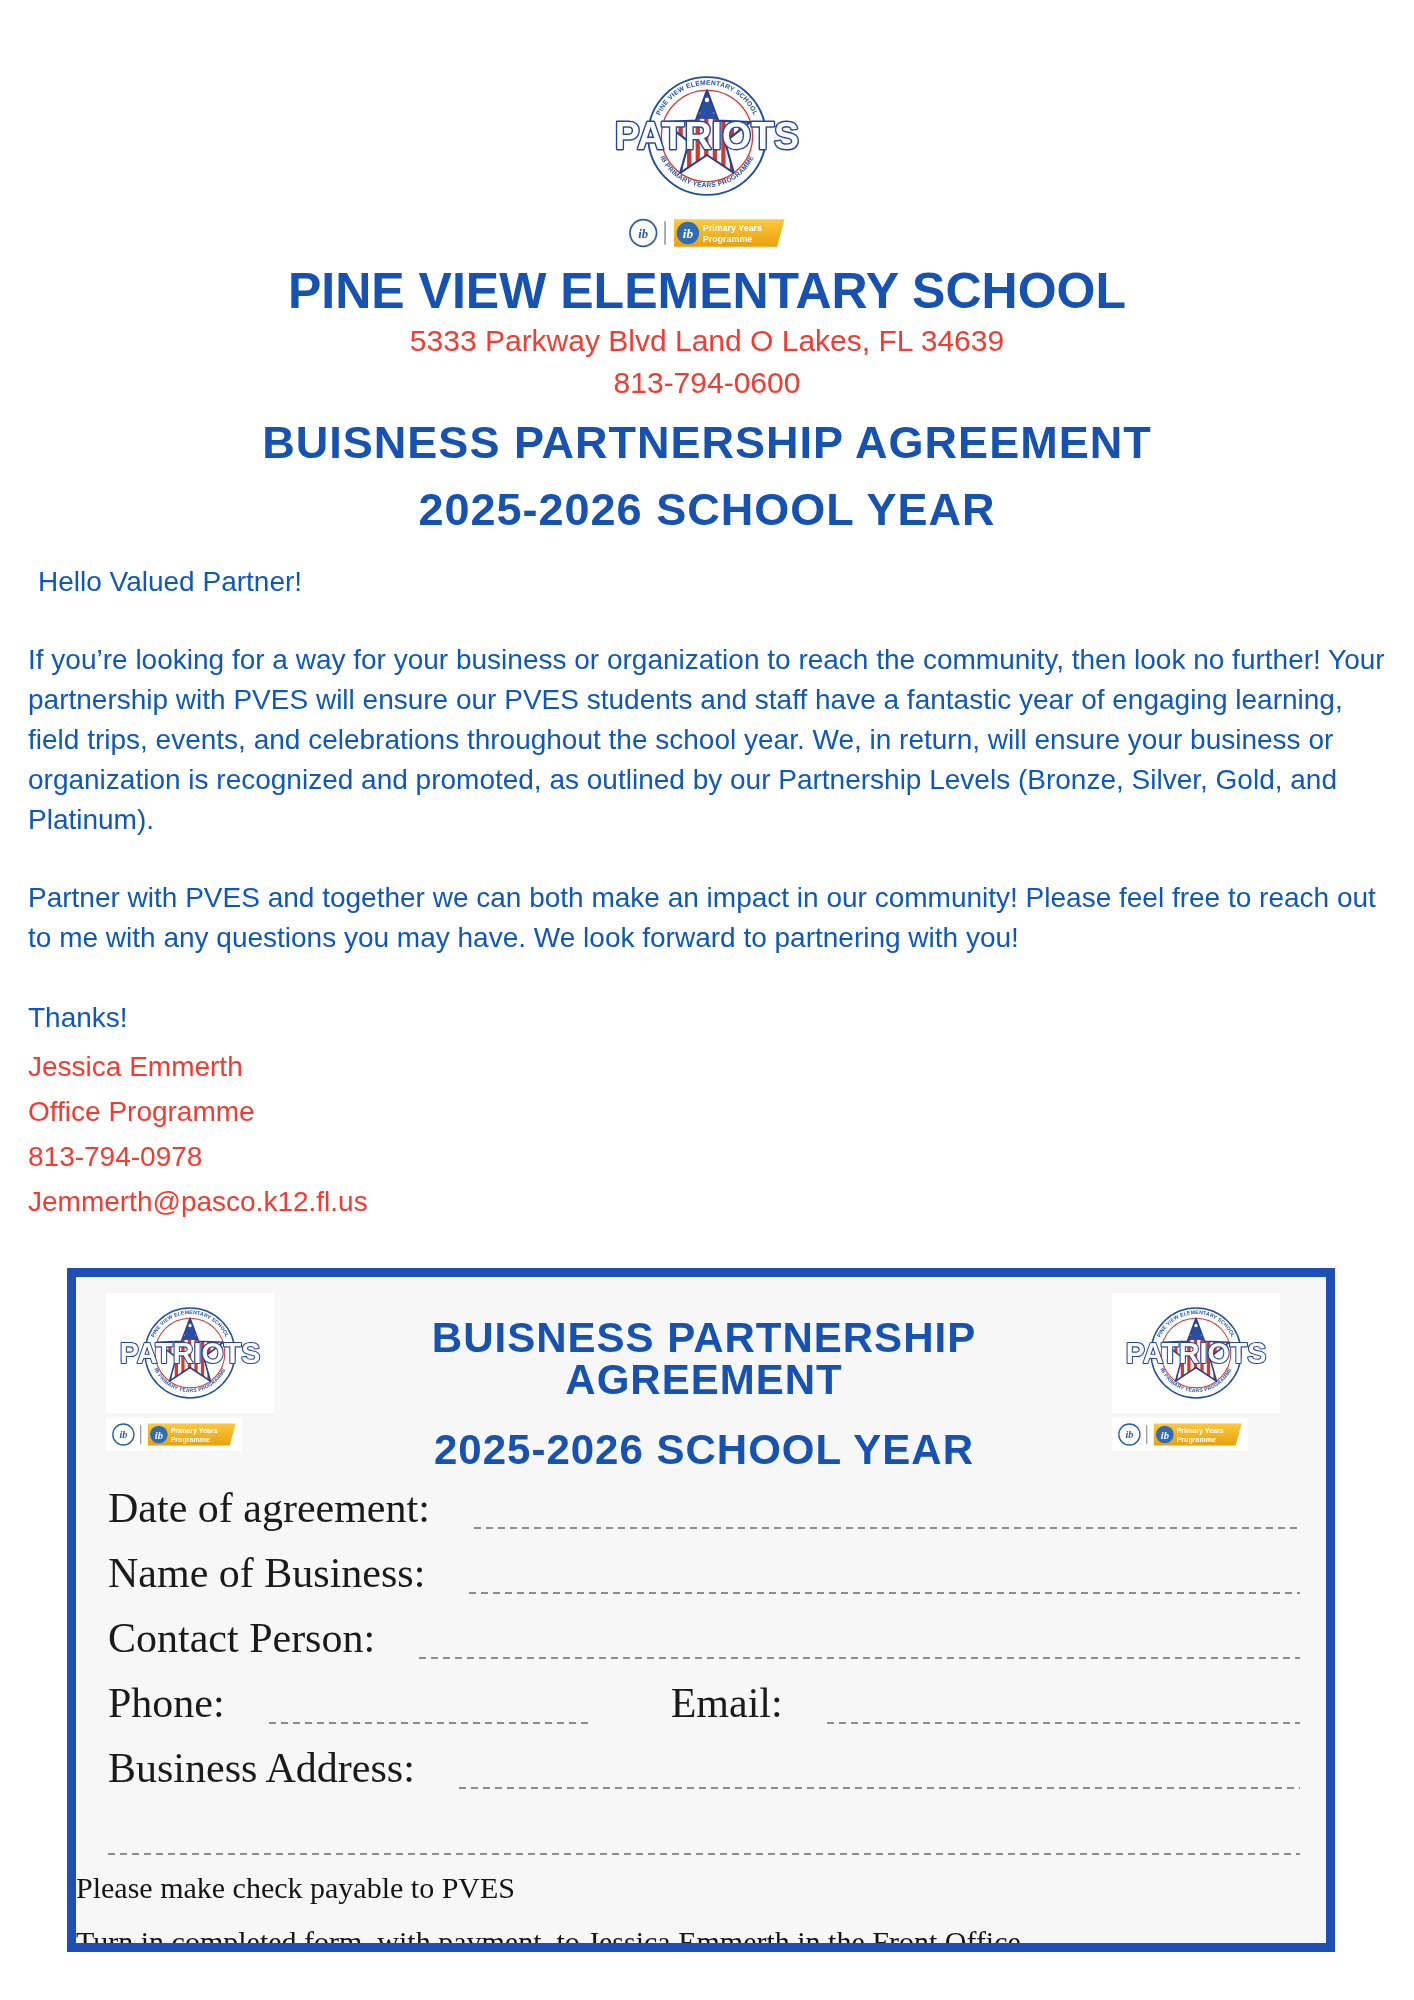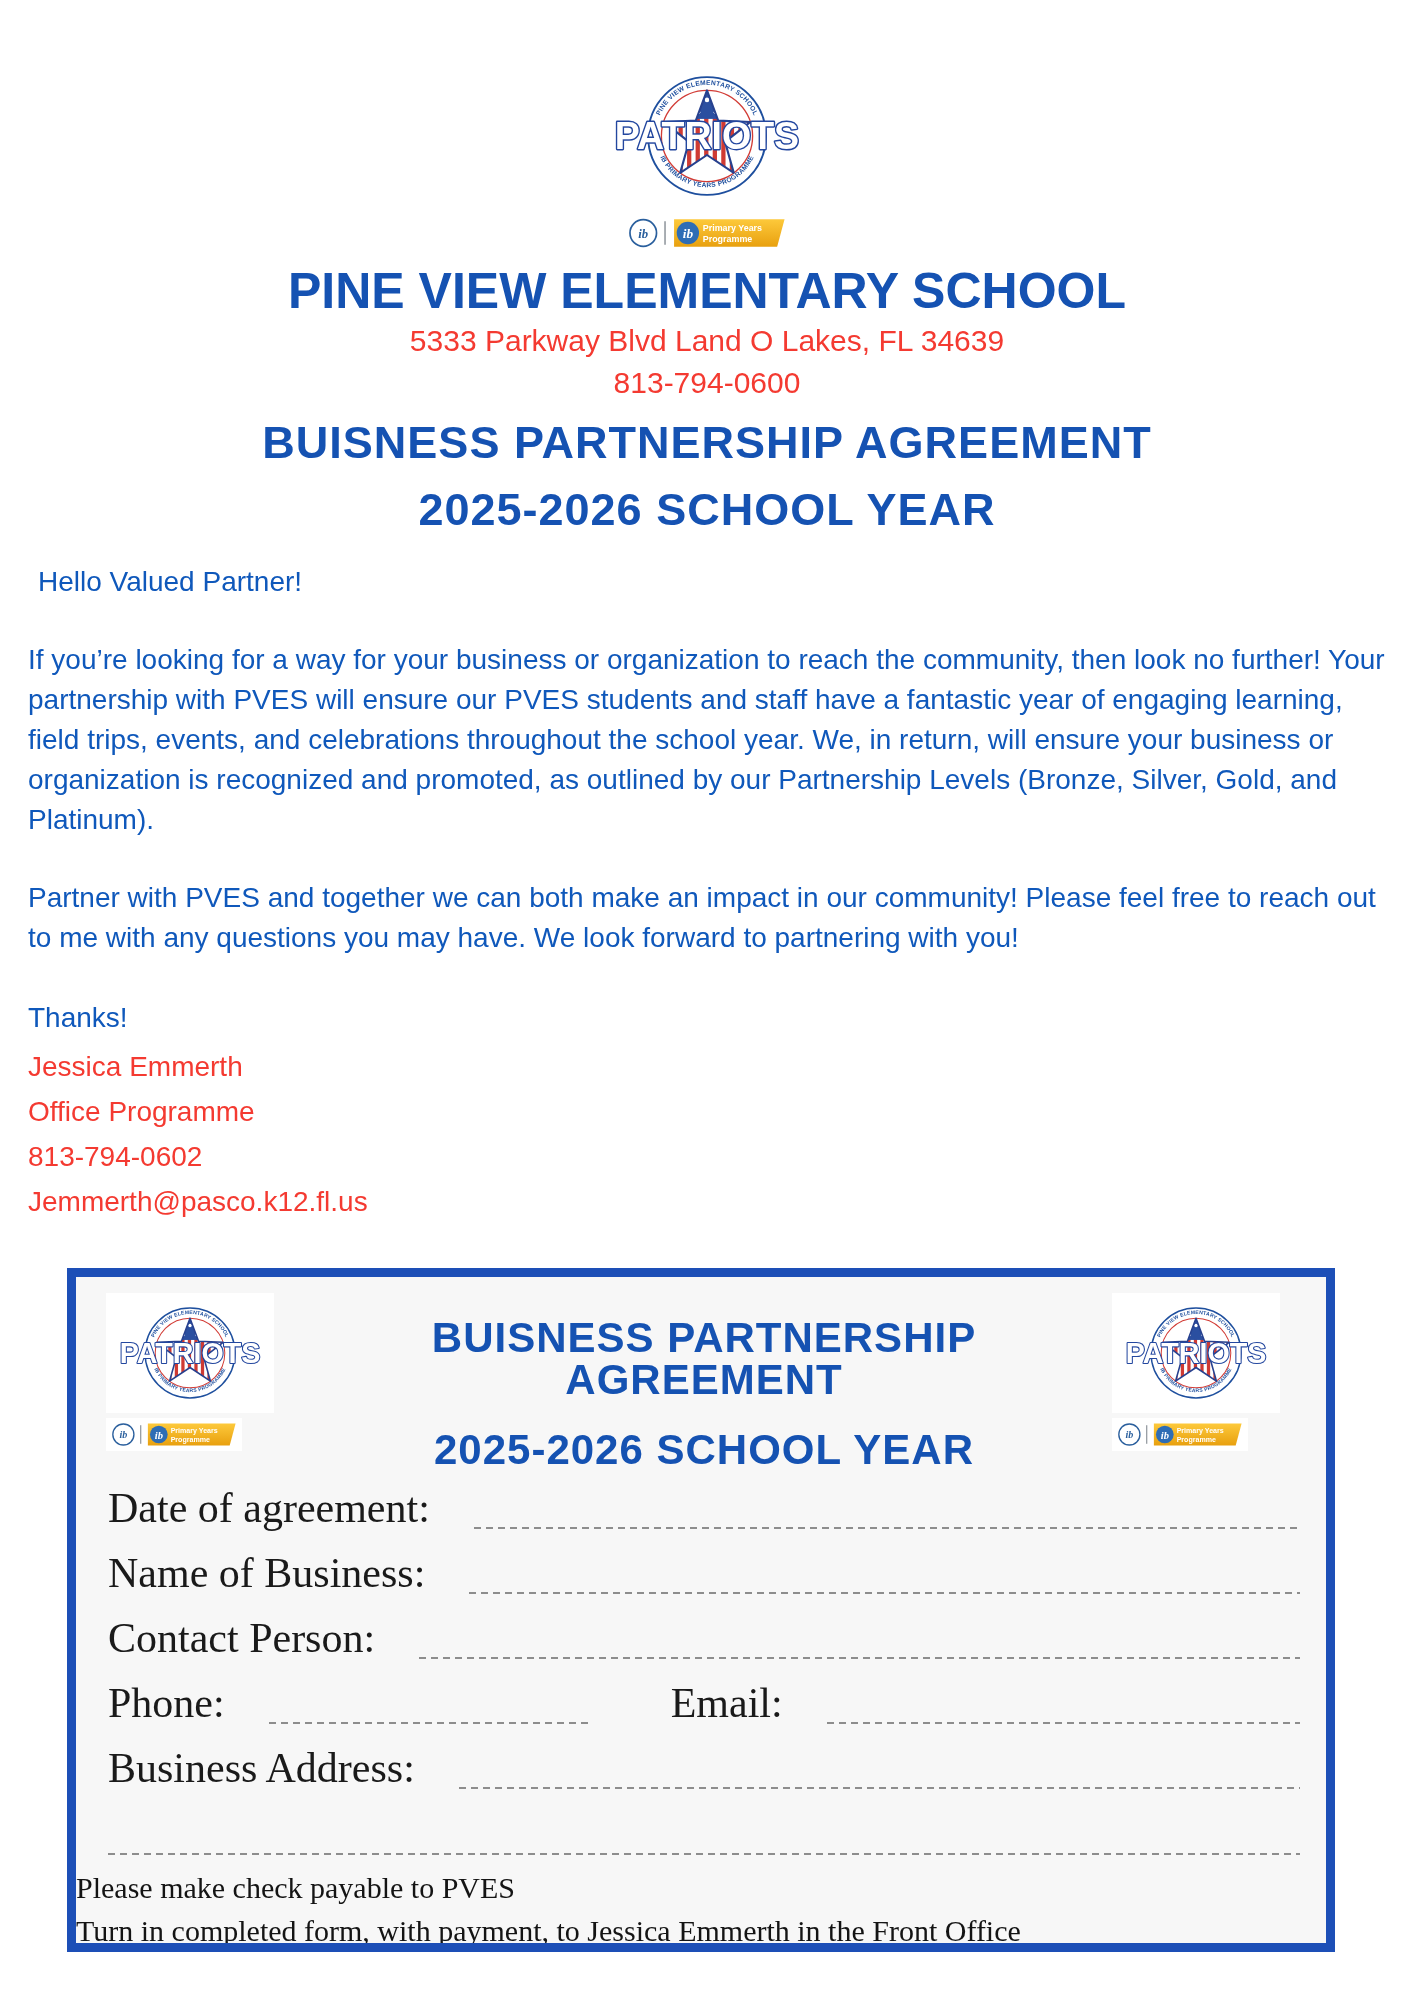--- a/index.html
+++ b/index.html
@@ -44,21 +44,21 @@
   .flabel { font-size:42px; line-height:1; white-space:nowrap; }
   .wline { flex:1; height:32px; margin-left:4px;
            background:repeating-linear-gradient(90deg,#8d8d8d 0 7px,rgba(0,0,0,0) 7px 12px) left bottom / 100% 2px no-repeat; }
   .wphone { flex:0 0 320px; }
   .email-l { margin-left:42px; }
   .frow.solo { margin-top:40px; height:26px; }
   .wfull { margin-left:0; }
 
   .fnote { font-family:"Liberation Serif","DejaVu Serif",serif; color:#141414; }
   .n1 { margin-top:16px; font-size:30px; }
-  .n2 { margin-top:9px;  font-size:30px; }
+  .n2 { margin-top:20px;  font-size:30px; }
 
   .defs-holder { position:absolute; width:0; height:0; overflow:hidden; }
 </style>
 </head>
 <body>
 
 <svg class="defs-holder" aria-hidden="true">
   <defs>
     <clipPath id="starClip">
       <path d="M100,32 L111.8,63.8 L145.7,65.2 L119,86.2 L128.2,118.8 L100,100 L71.8,118.8 L81,86.2 L54.3,65.2 L88.2,63.8 Z"></path>
@@ -131,21 +131,21 @@
   </header>
 
   <section class="letter">
     <p class="greet">Hello Valued Partner!</p>
     <p class="para">If you’re looking for a way for your business or organization to reach the community, then look no further! Your partnership with PVES will ensure our PVES students and staff have a fantastic year of engaging learning, field trips, events, and celebrations throughout the school year. We, in return, will ensure your business or organization is recognized and promoted, as outlined by our Partnership Levels (Bronze, Silver, Gold, and Platinum).</p>
     <p class="para">Partner with PVES and together we can both make an impact in our community! Please feel free to reach out to me with any questions you may have. We look forward to partnering with you!</p>
     <p class="thanks">Thanks!</p>
     <div class="sig">
       <div>Jessica Emmerth</div>
       <div>Office Programme</div>
-      <div>813-794-0602</div>
+      <div>813-794-0978</div>
       <div>Jemmerth@pasco.k12.fl.us</div>
     </div>
   </section>
 
   <section class="fbox">
     <div class="fb-head">
       <div class="corner">
         <div class="patch logo-patch">
           <svg class="logo-sm">
               <use href="#sym-logo"></use>

